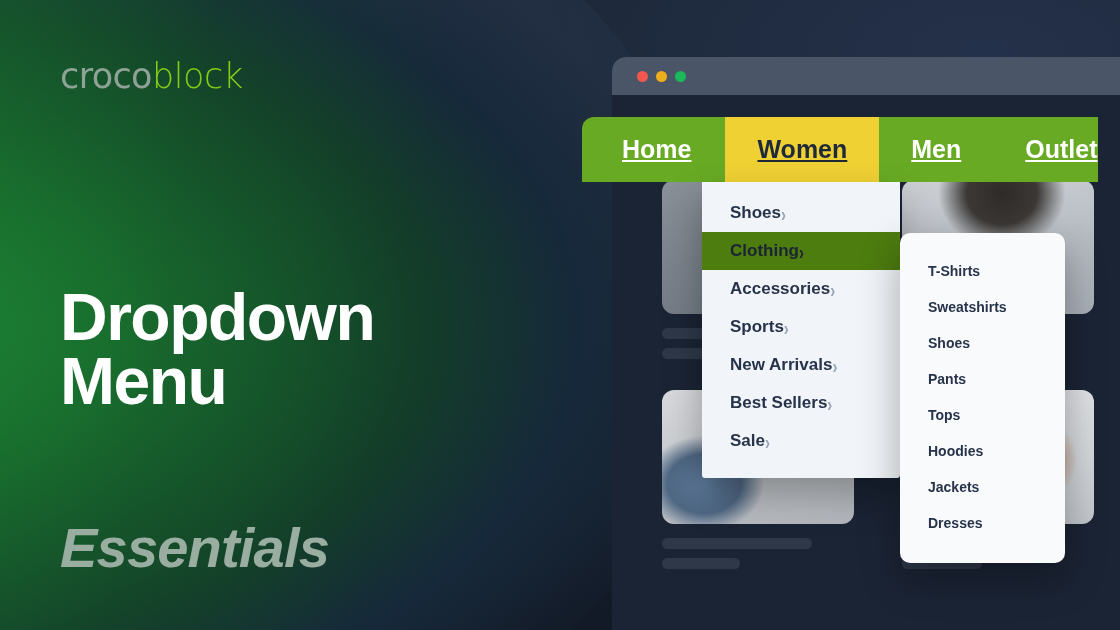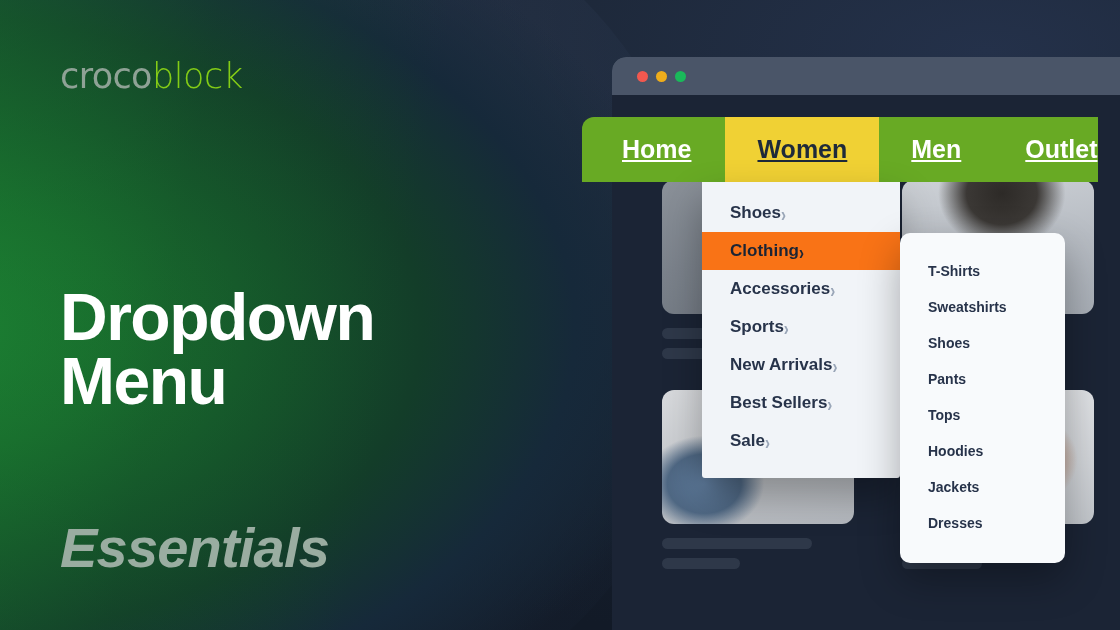--- a/index.html
+++ b/index.html
@@ -135,21 +135,21 @@
     border-radius:0 0 3px 3px;
     padding:12px 0 18px 0;
     z-index:7;
     box-shadow:0 18px 38px rgba(0,0,0,.30);
   }
   .dd1-item {
     height:38px; display:flex; align-items:center; 
     padding:0 18px 0 28px;
     color:#27334a; font-size:17px; font-weight:bold;
   }
-  .dd1-item.active { background:#f97316; color:#1b2434; }
+  .dd1-item.active { background:#4d7c0f; color:#1b2434; }
   .chev {
     font-size:15px; color:#9aa6b8; font-weight:bold; line-height:1;
     transform:scaleY(1.35);
   }
   .dd1-item.active .chev { color:#1b2434; }
 
   
   .dd2 {
     position:absolute; left:900px; top:233px; width:165px;
     background:#f8fafc;

